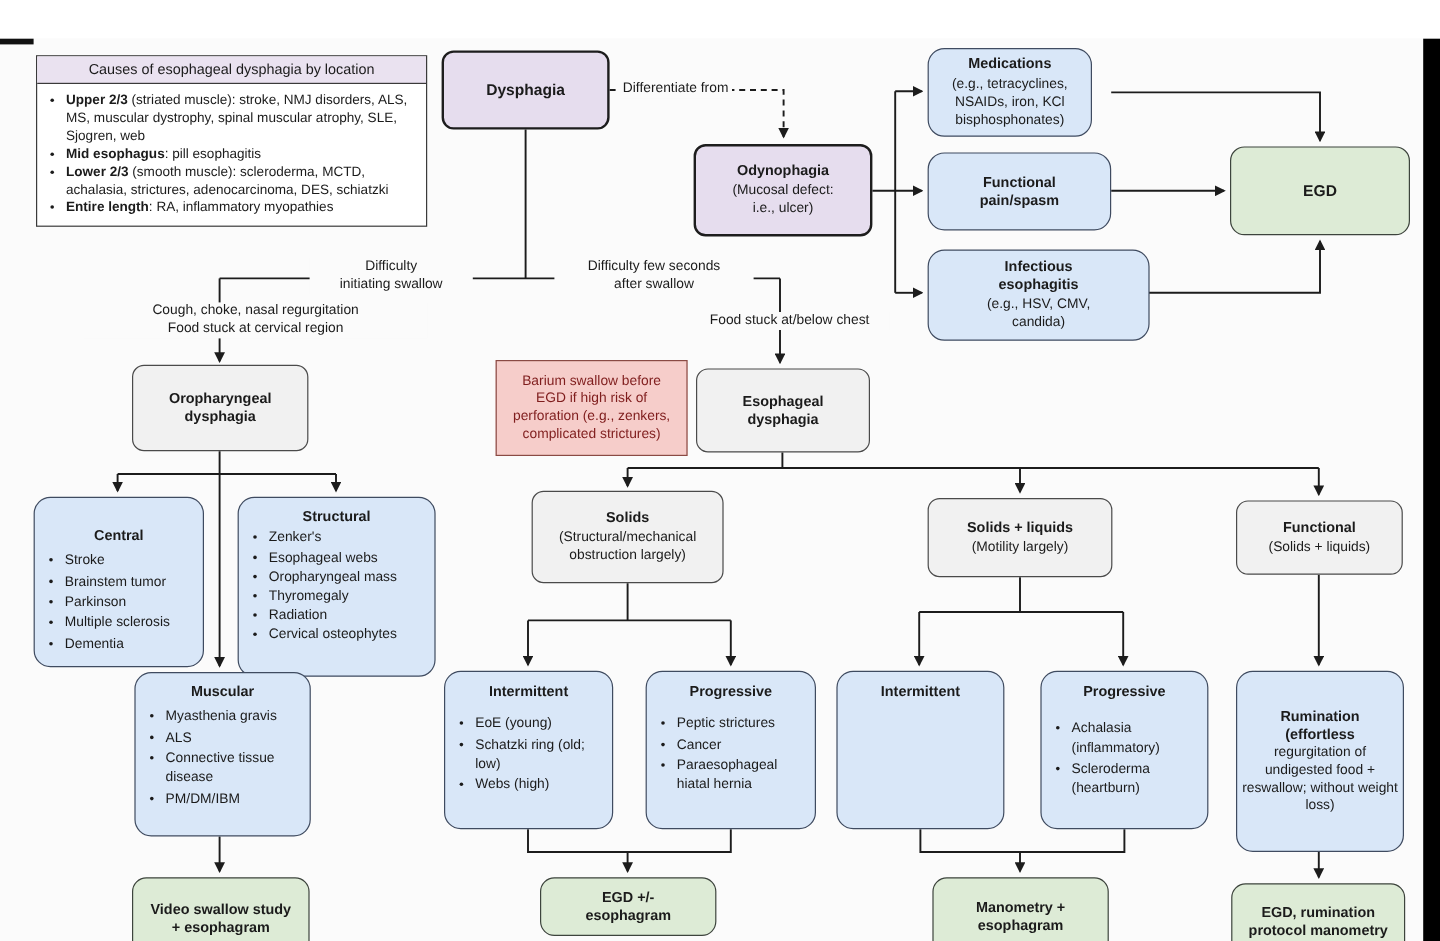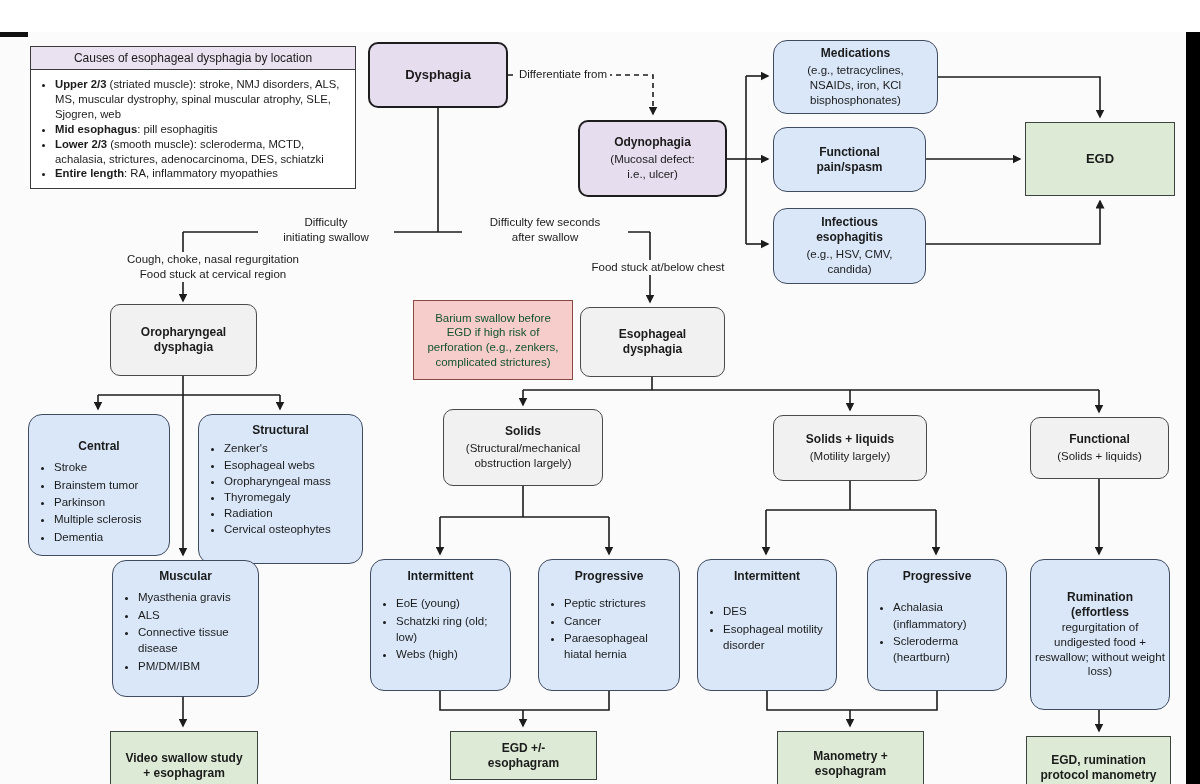--- a/index.html
+++ b/index.html
@@ -3,23 +3,23 @@
 <meta charset="utf-8">
 <style>
   html,body{margin:0;padding:0;}
   .canvas{position:relative;width:1200px;height:784px;background:#fbfbfb;overflow:hidden;
           font-family:"Liberation Sans","DejaVu Sans",sans-serif;color:#1b1b1b;margin-top:32px;}
   svg.wires{position:absolute;left:0;top:0;pointer-events:none;}
   .box{position:absolute;box-sizing:border-box;border:1.6px solid #4a4a4a;background:#fff;}
   .center{display:flex;flex-direction:column;align-items:center;justify-content:center;text-align:center;}
   .lav{background:#e6ddee;border:2px solid #1d1d1d;border-radius:10px;}
   .blue{background:#d9e7f8;border-color:#3f4b60;border-radius:14px;}
-  .green{background:#ddebd6;border-color:#3d443d;border-radius:0;}
+  .green{background:#ddebd6;border-color:#3d443d;border-radius:12px;}
   .gray{background:#f1f1f1;border-color:#4a4a4a;border-radius:10px;}
-  .pink{background:#f6cdca;border:1.6px solid #8a4a44;color:#14532d;border-radius:0;}
+  .pink{background:#f6cdca;border:1.6px solid #8a4a44;color:#7f1d1d;border-radius:0;}
   .title{font-weight:bold;font-size:12px;line-height:1.25;}
   .big{font-size:13px;}
   .sub{font-size:11.5px;line-height:1.28;margin-top:2px;}
   .pre{white-space:pre-line;}
   .list-title{text-align:center;font-weight:bold;font-size:12px;line-height:1.2;}
   ul.items{margin:6px 0 0;padding-left:21px;font-size:11.5px;line-height:1.42;text-align:left;}
   ul.items li{margin:1px 0;}
   .elabel{position:absolute;background:#fbfbfb;font-size:11.5px;line-height:1.3;text-align:center;padding:0 3px;}
   .legend{position:absolute;left:30px;top:14px;width:326px;border:1.6px solid #3a3a3a;background:#ffffff;box-sizing:border-box;}
   .legend-header{background:#eae2f0;border-bottom:1.6px solid #3a3a3a;text-align:center;font-size:12px;padding:4px 2px;}
@@ -94,33 +94,33 @@
   <div class="box lav center" style="left:368px;top:10px;width:140px;height:66px">
     <div class="title big">Dysphagia</div>
   </div>
 
   <div class="box lav center" style="left:578px;top:88px;width:149px;height:77px">
     <div class="title">Odynophagia</div>
     <div class="sub pre">(Mucosal defect:
 i.e., ulcer)</div>
   </div>
 
-  <div class="box blue center" style="left:773px;top:8px;width:165px;height:74px">
+  <div class="box blue center" style="left:773px;top:8px;width:137px;height:74px">
     <div class="title">Medications</div>
     <div class="sub pre">(e.g., tetracyclines,
 NSAIDs, iron, KCl
 bisphosphonates)</div>
   </div>
 
   <div class="box blue center" style="left:773px;top:95px;width:153px;height:65px">
     <div class="title pre">Functional
 pain/spasm</div>
   </div>
 
-  <div class="box blue center" style="left:773px;top:176px;width:153px;height:76px">
+  <div class="box blue center" style="left:773px;top:176px;width:185px;height:76px">
     <div class="title pre">Infectious
 esophagitis</div>
     <div class="sub pre">(e.g., HSV, CMV,
 candida)</div>
   </div>
 
   <div class="box green center" style="left:1025px;top:90px;width:150px;height:74px">
     <div class="title big">EGD</div>
   </div>
 
@@ -203,24 +203,20 @@
     <div class="list-title">Progressive</div>
     <ul class="items" style="margin-top:12px">
       <li>Peptic strictures</li>
       <li>Cancer</li>
       <li>Paraesophageal hiatal hernia</li>
     </ul>
   </div>
 
   <div class="box blue" style="left:697px;top:527px;width:140px;height:132px;padding:9px 4px 4px">
     <div class="list-title">Intermittent</div>
-    <ul class="items" style="margin-top:20px">
-      <li>DES</li>
-      <li>Esophageal motility disorder</li>
-    </ul>
   </div>
 
   <div class="box blue" style="left:867px;top:527px;width:140px;height:132px;padding:9px 4px 4px">
     <div class="list-title">Progressive</div>
     <ul class="items" style="margin-top:16px">
       <li>Achalasia (inflammatory)</li>
       <li>Scleroderma (heartburn)</li>
     </ul>
   </div>
 

